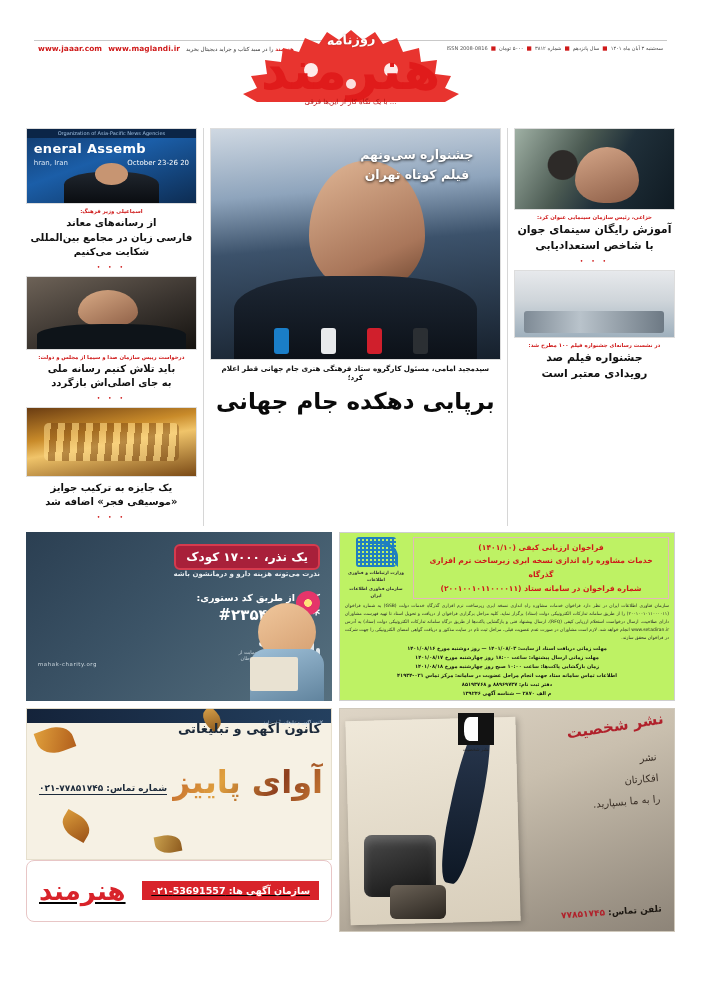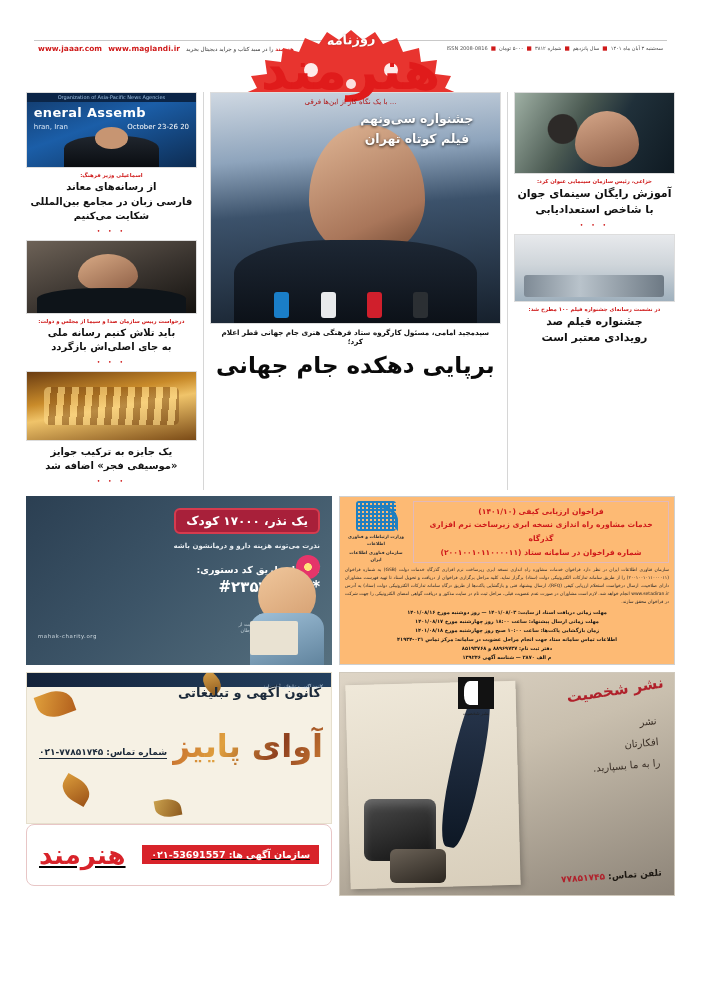--- a/index.html
+++ b/index.html
@@ -6,21 +6,21 @@
   body {
     width: 701px; height: 1000px;
     background: #ffffff;
     font-family: "DejaVu Sans", "Liberation Sans", sans-serif;
     overflow: hidden;
     position: relative;
   }
   .page { width: 701px; height: 1000px; position: relative; background:#fff; padding: 0 12px; }
 
   
-  .masthead { position: relative; height: 92px; }
+  .masthead { position: relative; height: 128px; }
   .mast-rule { position:absolute; left:22px; right:22px; top:40px; height:1px; background:#c9c9c9; }
   .mast-left { position:absolute; left:26px; top:44px; display:flex; align-items:center; gap:6px; direction:ltr;}
   .url { color:#cf1a1a; font-weight:bold; font-size:7.4px; letter-spacing:.1px; }
   .mast-slogan { font-size:5.6px; color:#333; margin-right:6px; direction:rtl; }
   .mast-slogan b { color:#cf1a1a; }
   .mast-right { position:absolute; right:26px; top:45px; font-size:5.1px; color:#444; display:flex; gap:3px; align-items:center; direction:rtl;}
   .mast-right span.sep { color:#cf1a1a; font-size:5.6px; }
   .mast-right .issn { direction:ltr; color:#555; }
 
   .logo-wrap { position:absolute; left:0; right:0; top:30px; height:70px; display:flex; justify-content:center; }
@@ -87,37 +87,37 @@
   .phr3::after{content:"";position:absolute;left:10%;top:22%;width:80%;height:56%;background:repeating-linear-gradient(95deg,rgba(255,220,140,.55) 0 7px, rgba(120,70,20,.45) 7px 14px);border-radius:5px;}
 
   
   .cap-top { position:absolute; top:16px; right:8px; width:150px; text-align:center; color:#fff; font-weight:bold; font-size:12.5px; line-height:1.6; text-shadow:0 1px 3px rgba(0,0,0,.85); z-index:5;}
   .kick-bar { background:#fff; color:#111; font-size:7.2px; font-weight:bold; text-align:center; padding:2px 4px; margin-top:2px; }
   .big-hl { background:#fff; padding:1px 6px; margin-top:2px; text-align:center; font-size:23px; font-weight:bold; color:#0a0a0a; line-height:1.28; letter-spacing:-.3px;}
 
   
   .ads { padding:6px 14px 0; }
   .ad-row { display:flex; gap:7px; }
-  .ad-tender { width:336px; border:1px solid #cfcfcf; background:#fdba74; padding:4px 5px; }
+  .ad-tender { width:336px; border:1px solid #cfcfcf; background:#bef264; padding:4px 5px; }
   .tender-head { display:flex; align-items:center; gap:6px; }
   .tender-box { flex:1; border:1px solid #e2b9b9; padding:3px 4px; text-align:center; }
   .tender-title { color:#cf1a1a; font-weight:bold; font-size:7.6px; line-height:1.8; }
   .tender-logo { width:62px; text-align:center; }
   .tlogo-mark { width:40px; height:30px; margin:0 auto;
       background:repeating-linear-gradient(90deg,#1f7fc0 0 2px, transparent 2px 4px),
                  repeating-linear-gradient(0deg,#1f7fc0 0 2px, transparent 2px 4px);
       border-radius:3px; position:relative; }
   .tlogo-mark::after{content:"";position:absolute;right:-2px;top:4px;width:26px;height:20px;border:3px solid #1f7fc0;border-left-color:transparent;border-bottom-color:transparent;border-radius:0 60% 0 0;}
   .tlogo-cap { font-size:4.4px; color:#333; line-height:1.6; margin-top:2px; font-weight:bold;}
   .tender-body { font-size:4.5px; color:#2a2a2a; line-height:1.75; text-align:justify; margin-top:3px; }
   .tender-foot { font-size:5px; font-weight:bold; color:#111; text-align:center; margin-top:3px; }
 
   .ad-mahak { flex:1; background:linear-gradient(135deg,#2b3f52 0%,#3c5467 45%,#56707f 100%); position:relative; overflow:hidden; color:#fff; padding:12px 12px 8px; }
   .mahak-badge { display:inline-block; border:2px solid #d63b4e; background:#a8203a; color:#fff; font-weight:bold; font-size:12px; padding:4px 10px; border-radius:6px; }
-  .mahak-sub { font-size:7px; margin-top:8px; font-weight:bold; color:#e9eef2; }
+  .mahak-sub { font-size:7px; font-weight:bold; color:#e9eef2; }
   .mahak-help { font-size:9.5px; margin-top:14px; color:#fff; font-weight:bold;}
   .mahak-code { font-size:15px; font-weight:bold; margin-top:3px; letter-spacing:1px; direction:ltr; text-align:right;}
   .mahak-logo { margin-top:10px; display:flex; align-items:center; gap:5px; }
   .mahak-mark { width:26px; height:22px; position:relative; }
   .mahak-mark div{position:absolute;bottom:0;width:4px;background:#dfe7ec;border-radius:2px 2px 0 0;}
   .mahak-name { font-size:13px; font-weight:bold; color:#eef3f6; }
   .mahak-url { font-size:5.4px; color:#cfdae1; letter-spacing:.6px; direction:ltr;}
   .mahak-tag { font-size:5px; color:#c4d2da; }
   .child { position:absolute; right:-6px; bottom:-6px; width:118px; height:132px; }
   .child .head{position:absolute;right:22px;bottom:46px;width:58px;height:58px;border-radius:50%;background:linear-gradient(150deg,#f0c79c,#d49e70);}

